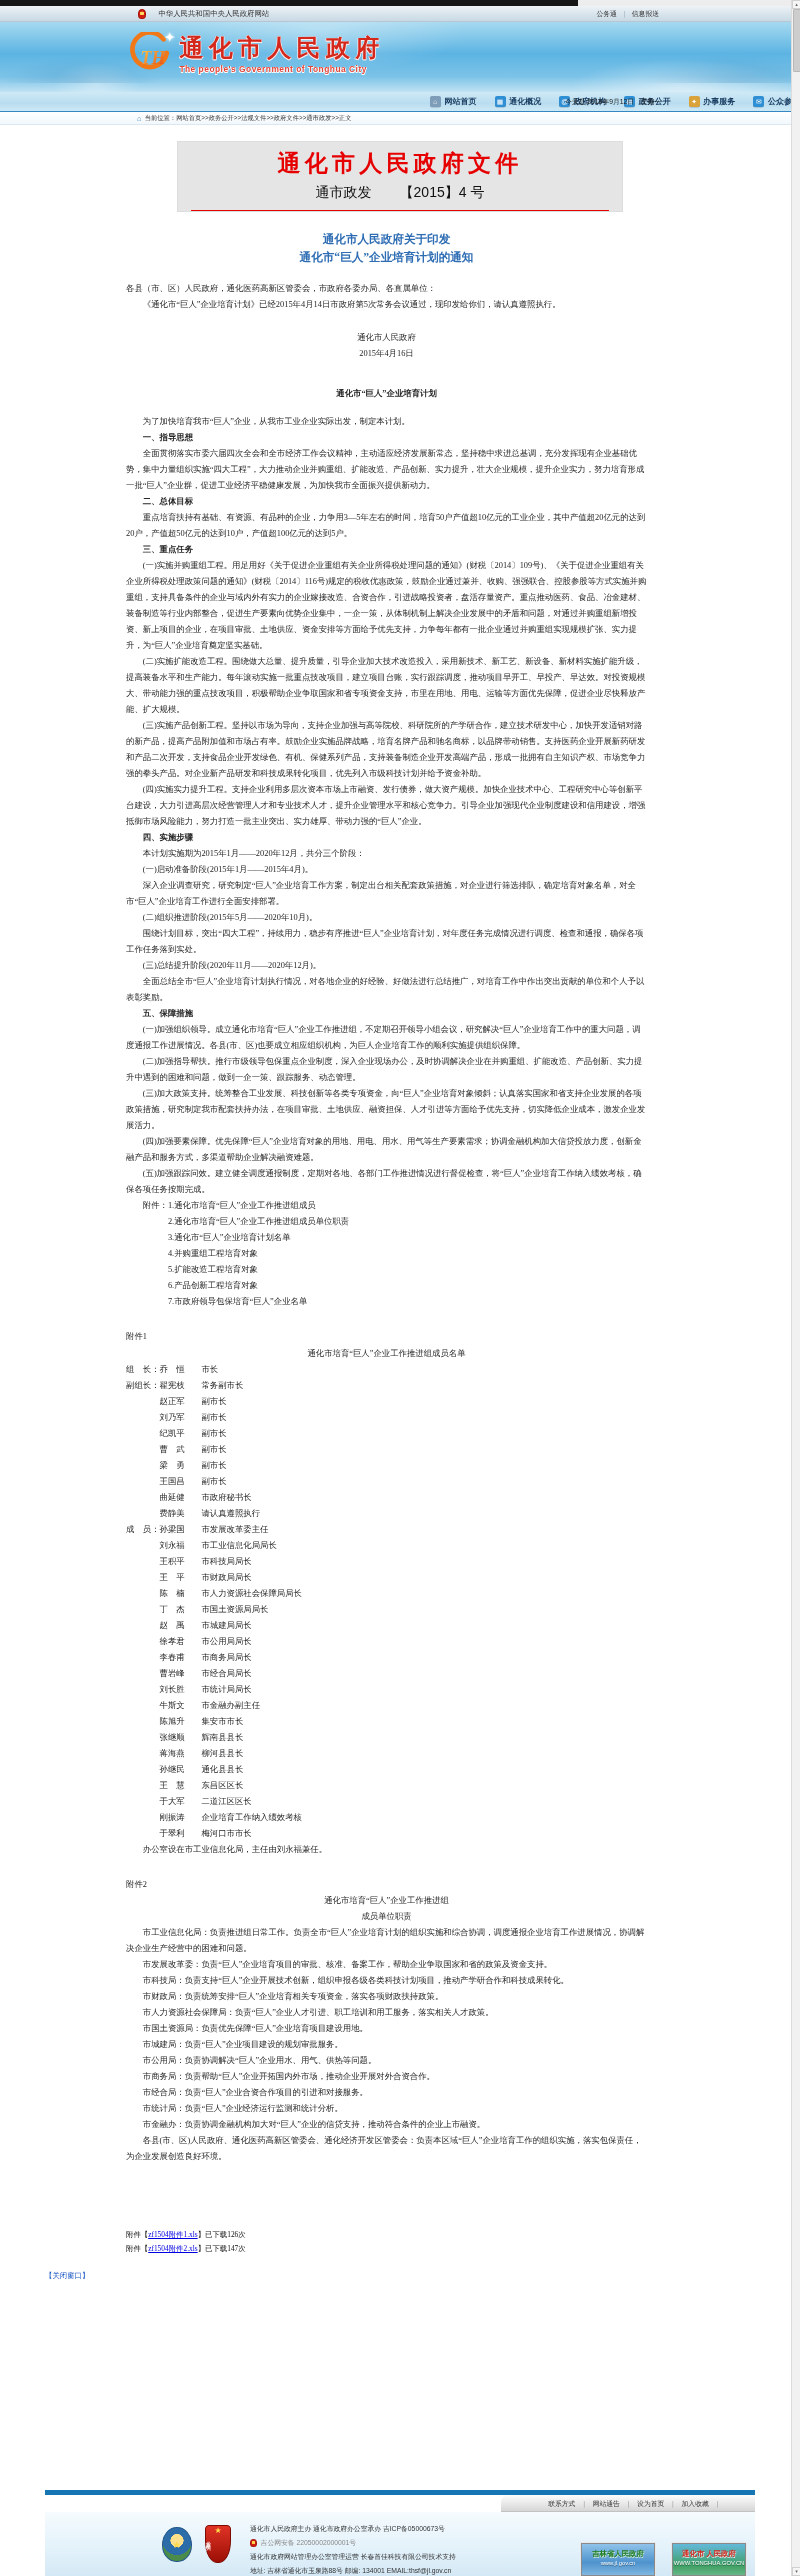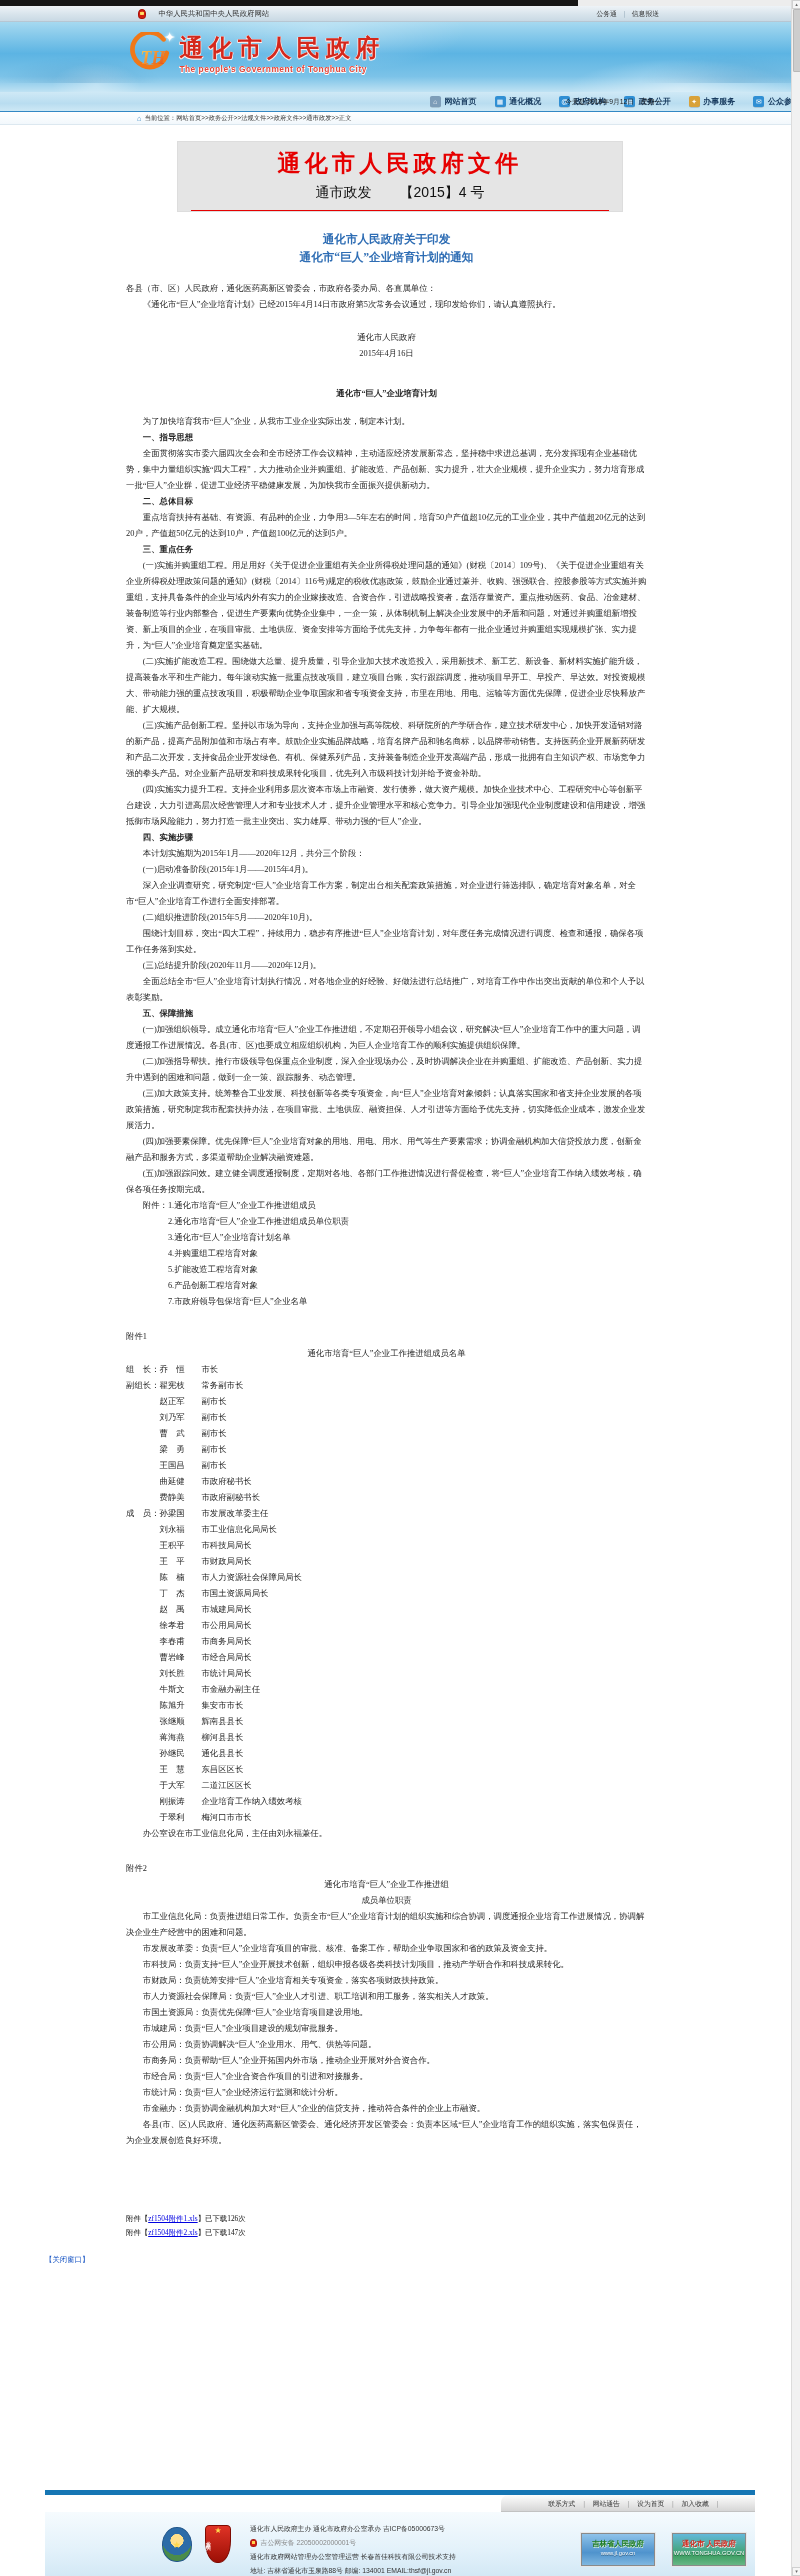--- a/index.html
+++ b/index.html
@@ -113,21 +113,21 @@
   .badge-shield { position:absolute; left:160px; top:12.6px; width:26px; height:38px;
        background:linear-gradient(180deg,#e03326,#9c0f05); border:1.1px solid #7d0b02;
        border-radius:4.2px 4.2px 46% 46%/4.2px 4.2px 58% 58%; color:#fff; text-align:center; }
   .badge-shield .star { color:#ffd84d; font-size:8px; line-height:10.5px; }
   .badge-shield .txt { writing-mode:vertical-rl; font-size:5.3px; letter-spacing:1.1px; margin-top:0.5px; color:#fff; }
   .f-text { position:absolute; left:205px; top:9.5px; font-size:6.8px; color:#333; }
   .f-text .row { line-height:14px; white-space:nowrap; }
   .f-text .sec-row { display:flex; align-items:center; gap:3.2px; color:#888; }
   .sec-emblem { display:inline-block; width:7.4px; height:8.4px; border-radius:50% 50% 45% 45%;
        background:radial-gradient(circle at 50% 42%, #ffd24d 0 34%, #d31e10 35% 100%); border:0.5px solid #a81208; }
-  .f-banner { position:absolute; top:21px; width:74px; height:33px; border:0.5px solid #8a8a8a; outline:1.1px solid #e8e8e8;
+  .f-banner { position:absolute; top:31px; width:74px; height:33px; border:0.5px solid #8a8a8a; outline:1.1px solid #e8e8e8;
               text-align:center; cursor:pointer; }
   .f-banner .t1 { font-size:7.4px; font-weight:bold; line-height:10.5px; margin-top:4.2px; }
   .f-banner .t2 { font-size:5.8px; color:#ffffff; line-height:8.4px; text-shadow:0 0.5px 0.5px rgba(0,0,0,.4); }
   .banner-jl { left:536px; background:linear-gradient(180deg,#8fc3ea 0%,#4f93cd 60%,#7fb7e0 100%); }
   .banner-jl .t1 { color:#1c7a1f; text-shadow:0.5px 0.5px 0 #d8efd8; }
   .banner-th { left:627px; background:linear-gradient(180deg,#63b9da 0%,#3fa065 70%,#67b785 100%); }
   .banner-th .t1 { color:#d3281c; text-shadow:0.5px 0.5px 0 #eee; }
 
   
   .scrollbar { position:absolute; right:0; top:0; width:9px; height:2576px; background:#f1f1f1; border-left:0.5px solid #dcdcdc; z-index:50; }
@@ -274,25 +274,26 @@
 
       <div class="att-sec">
         <div class="att-label">附件1</div>
         <div class="att-title">通化市培育“巨人”企业工作推进组成员名单</div>
         <div class="mlist">
 
         <div class="mline">组　长：乔　恒　　市长</div>
             <div class="mline">副组长：翟宪枝　　常务副市长</div>
             <div class="mline">　　　　赵正军　　副市长</div>
             <div class="mline">　　　　刘乃军　　副市长</div>
+            <div class="mline">　　　　纪凯平　　副市长</div>
             <div class="mline">　　　　曹　武　　副市长</div>
             <div class="mline">　　　　梁　勇　　副市长</div>
             <div class="mline">　　　　王国昌　　副市长</div>
             <div class="mline">　　　　曲延健　　市政府秘书长</div>
-            <div class="mline">　　　　费静美　　市政府副秘书长</div>
+            <div class="mline">　　　　费静美　　请认真遵照执行</div>
             <div class="mline">成　员：孙梁国　　市发展改革委主任</div>
             <div class="mline">　　　　刘永福　　市工业信息化局局长</div>
             <div class="mline">　　　　王积平　　市科技局局长</div>
             <div class="mline">　　　　王　平　　市财政局局长</div>
             <div class="mline">　　　　陈　楠　　市人力资源社会保障局局长</div>
             <div class="mline">　　　　丁　杰　　市国土资源局局长</div>
             <div class="mline">　　　　赵　禹　　市城建局局长</div>
             <div class="mline">　　　　徐孝君　　市公用局局长</div>
             <div class="mline">　　　　李春甫　　市商务局局长</div>
             <div class="mline">　　　　曹岩峰　　市经合局局长</div>

